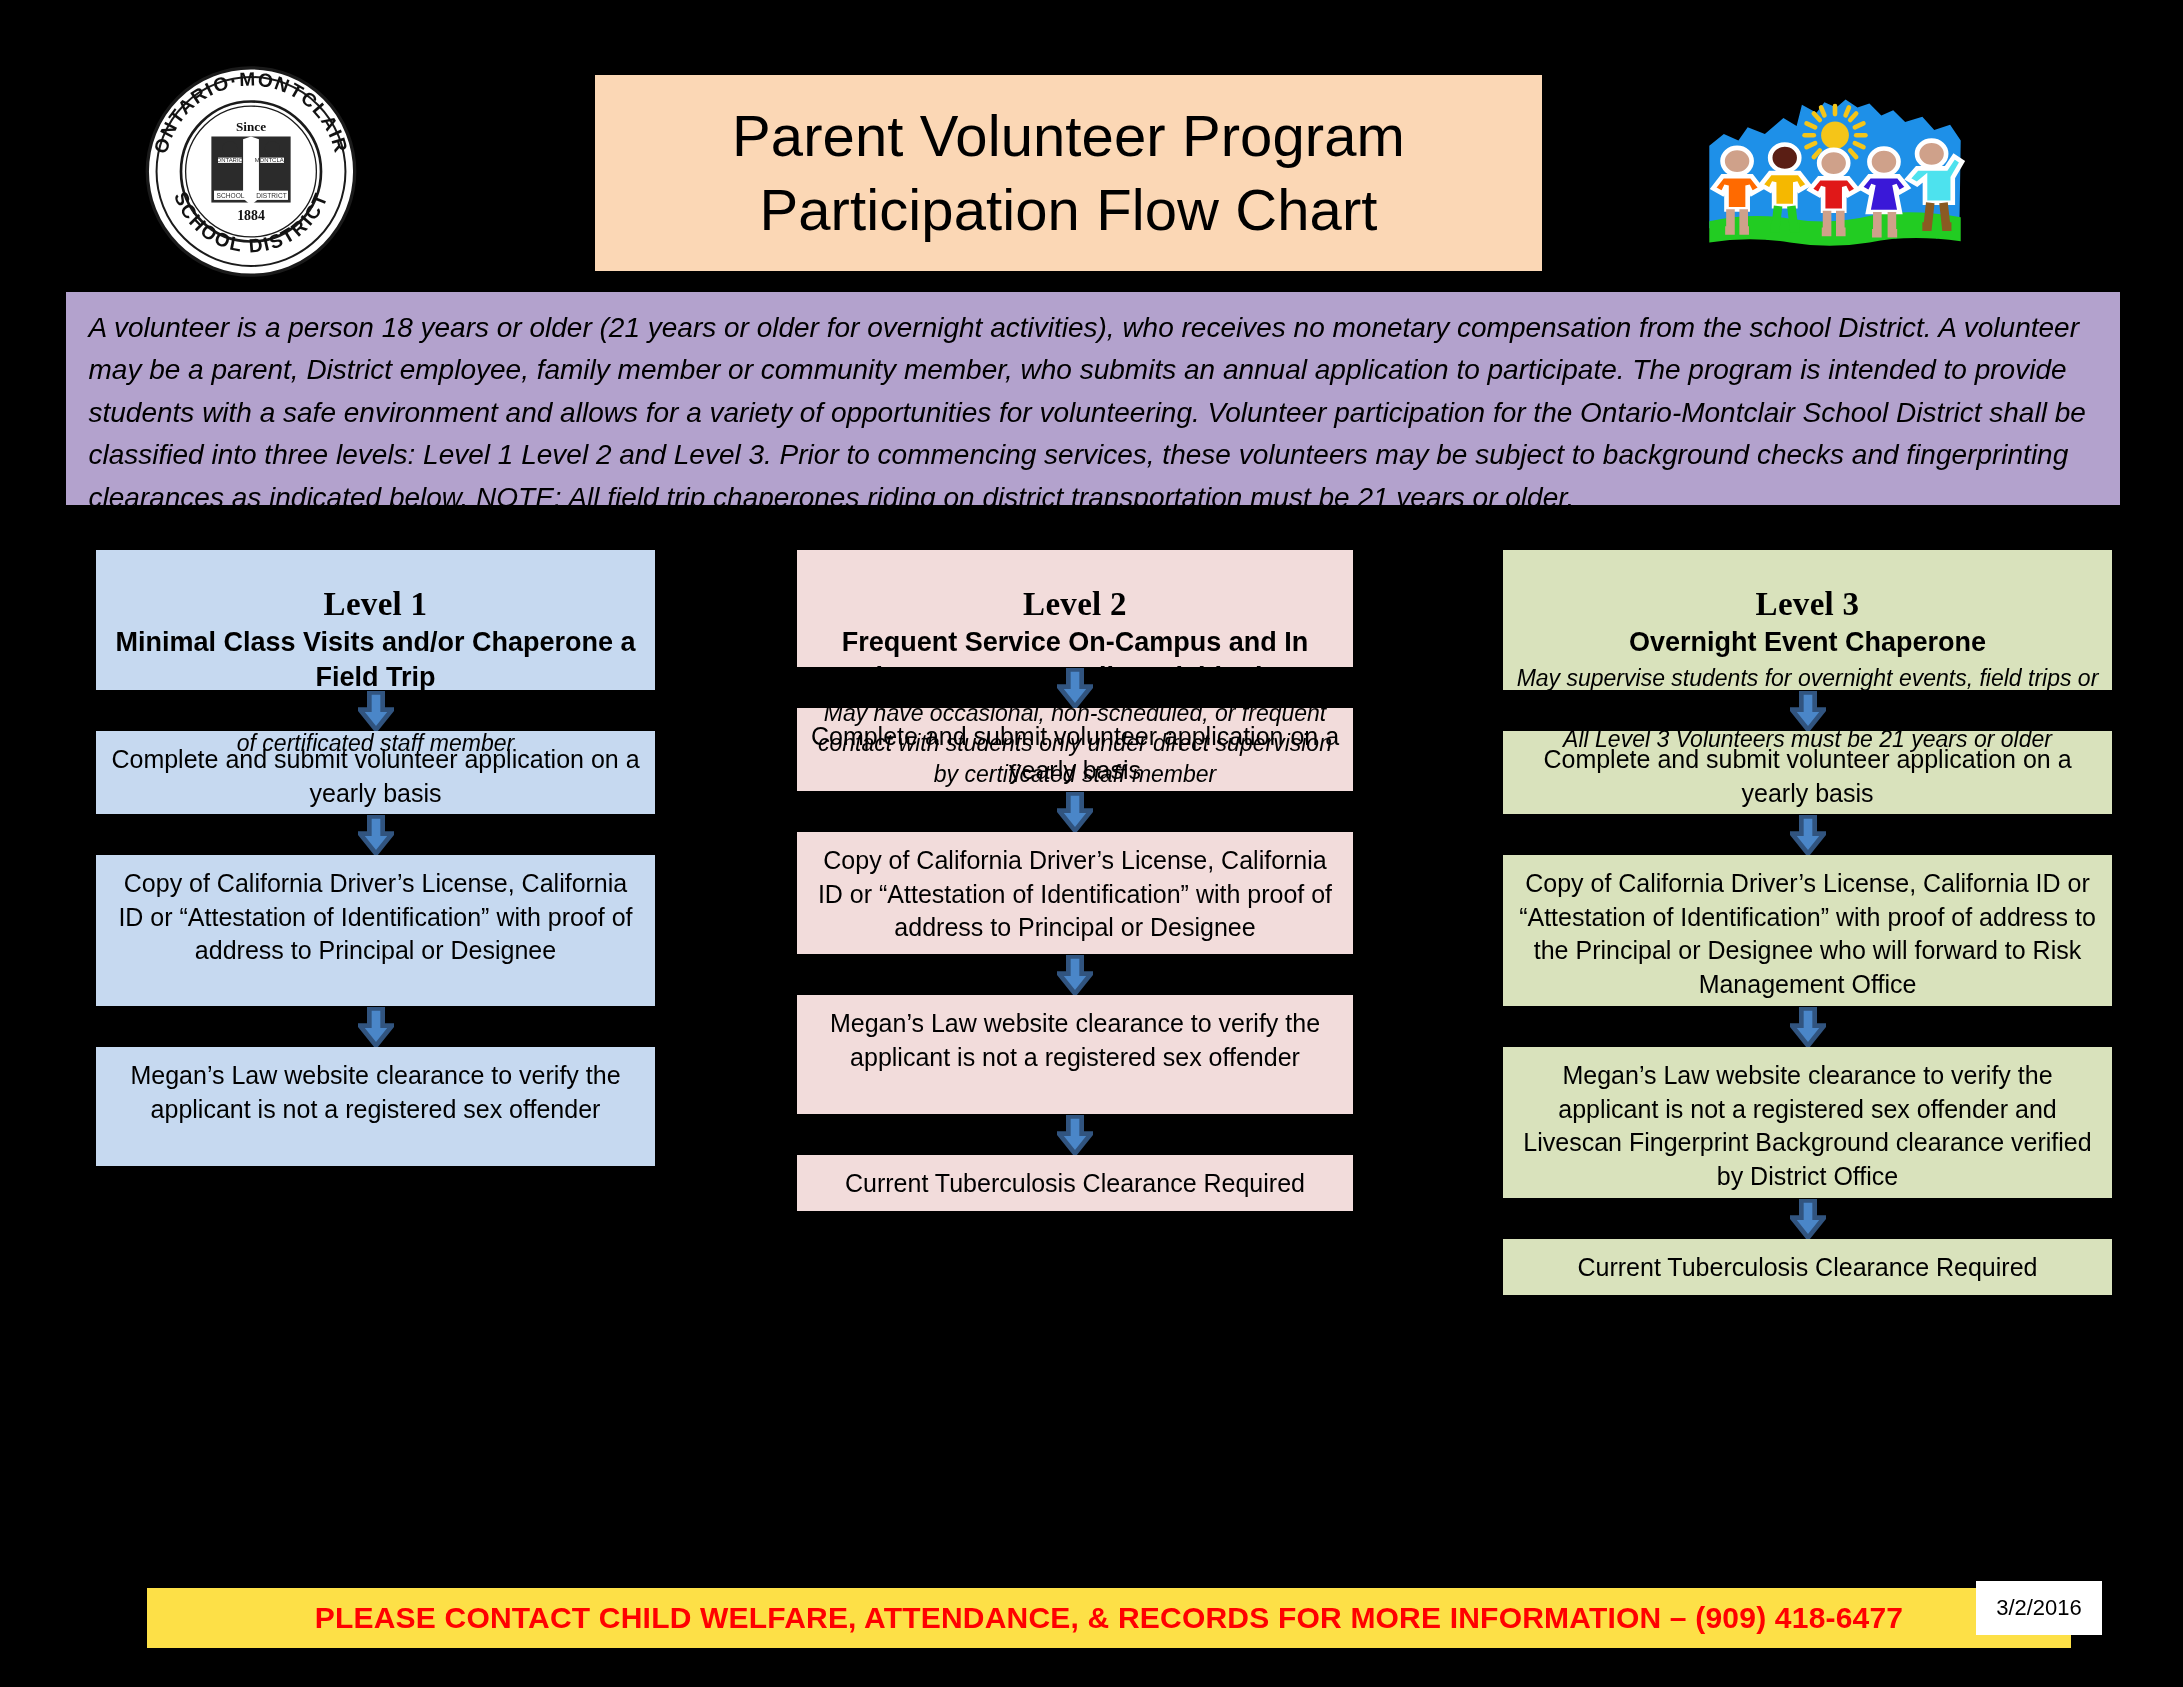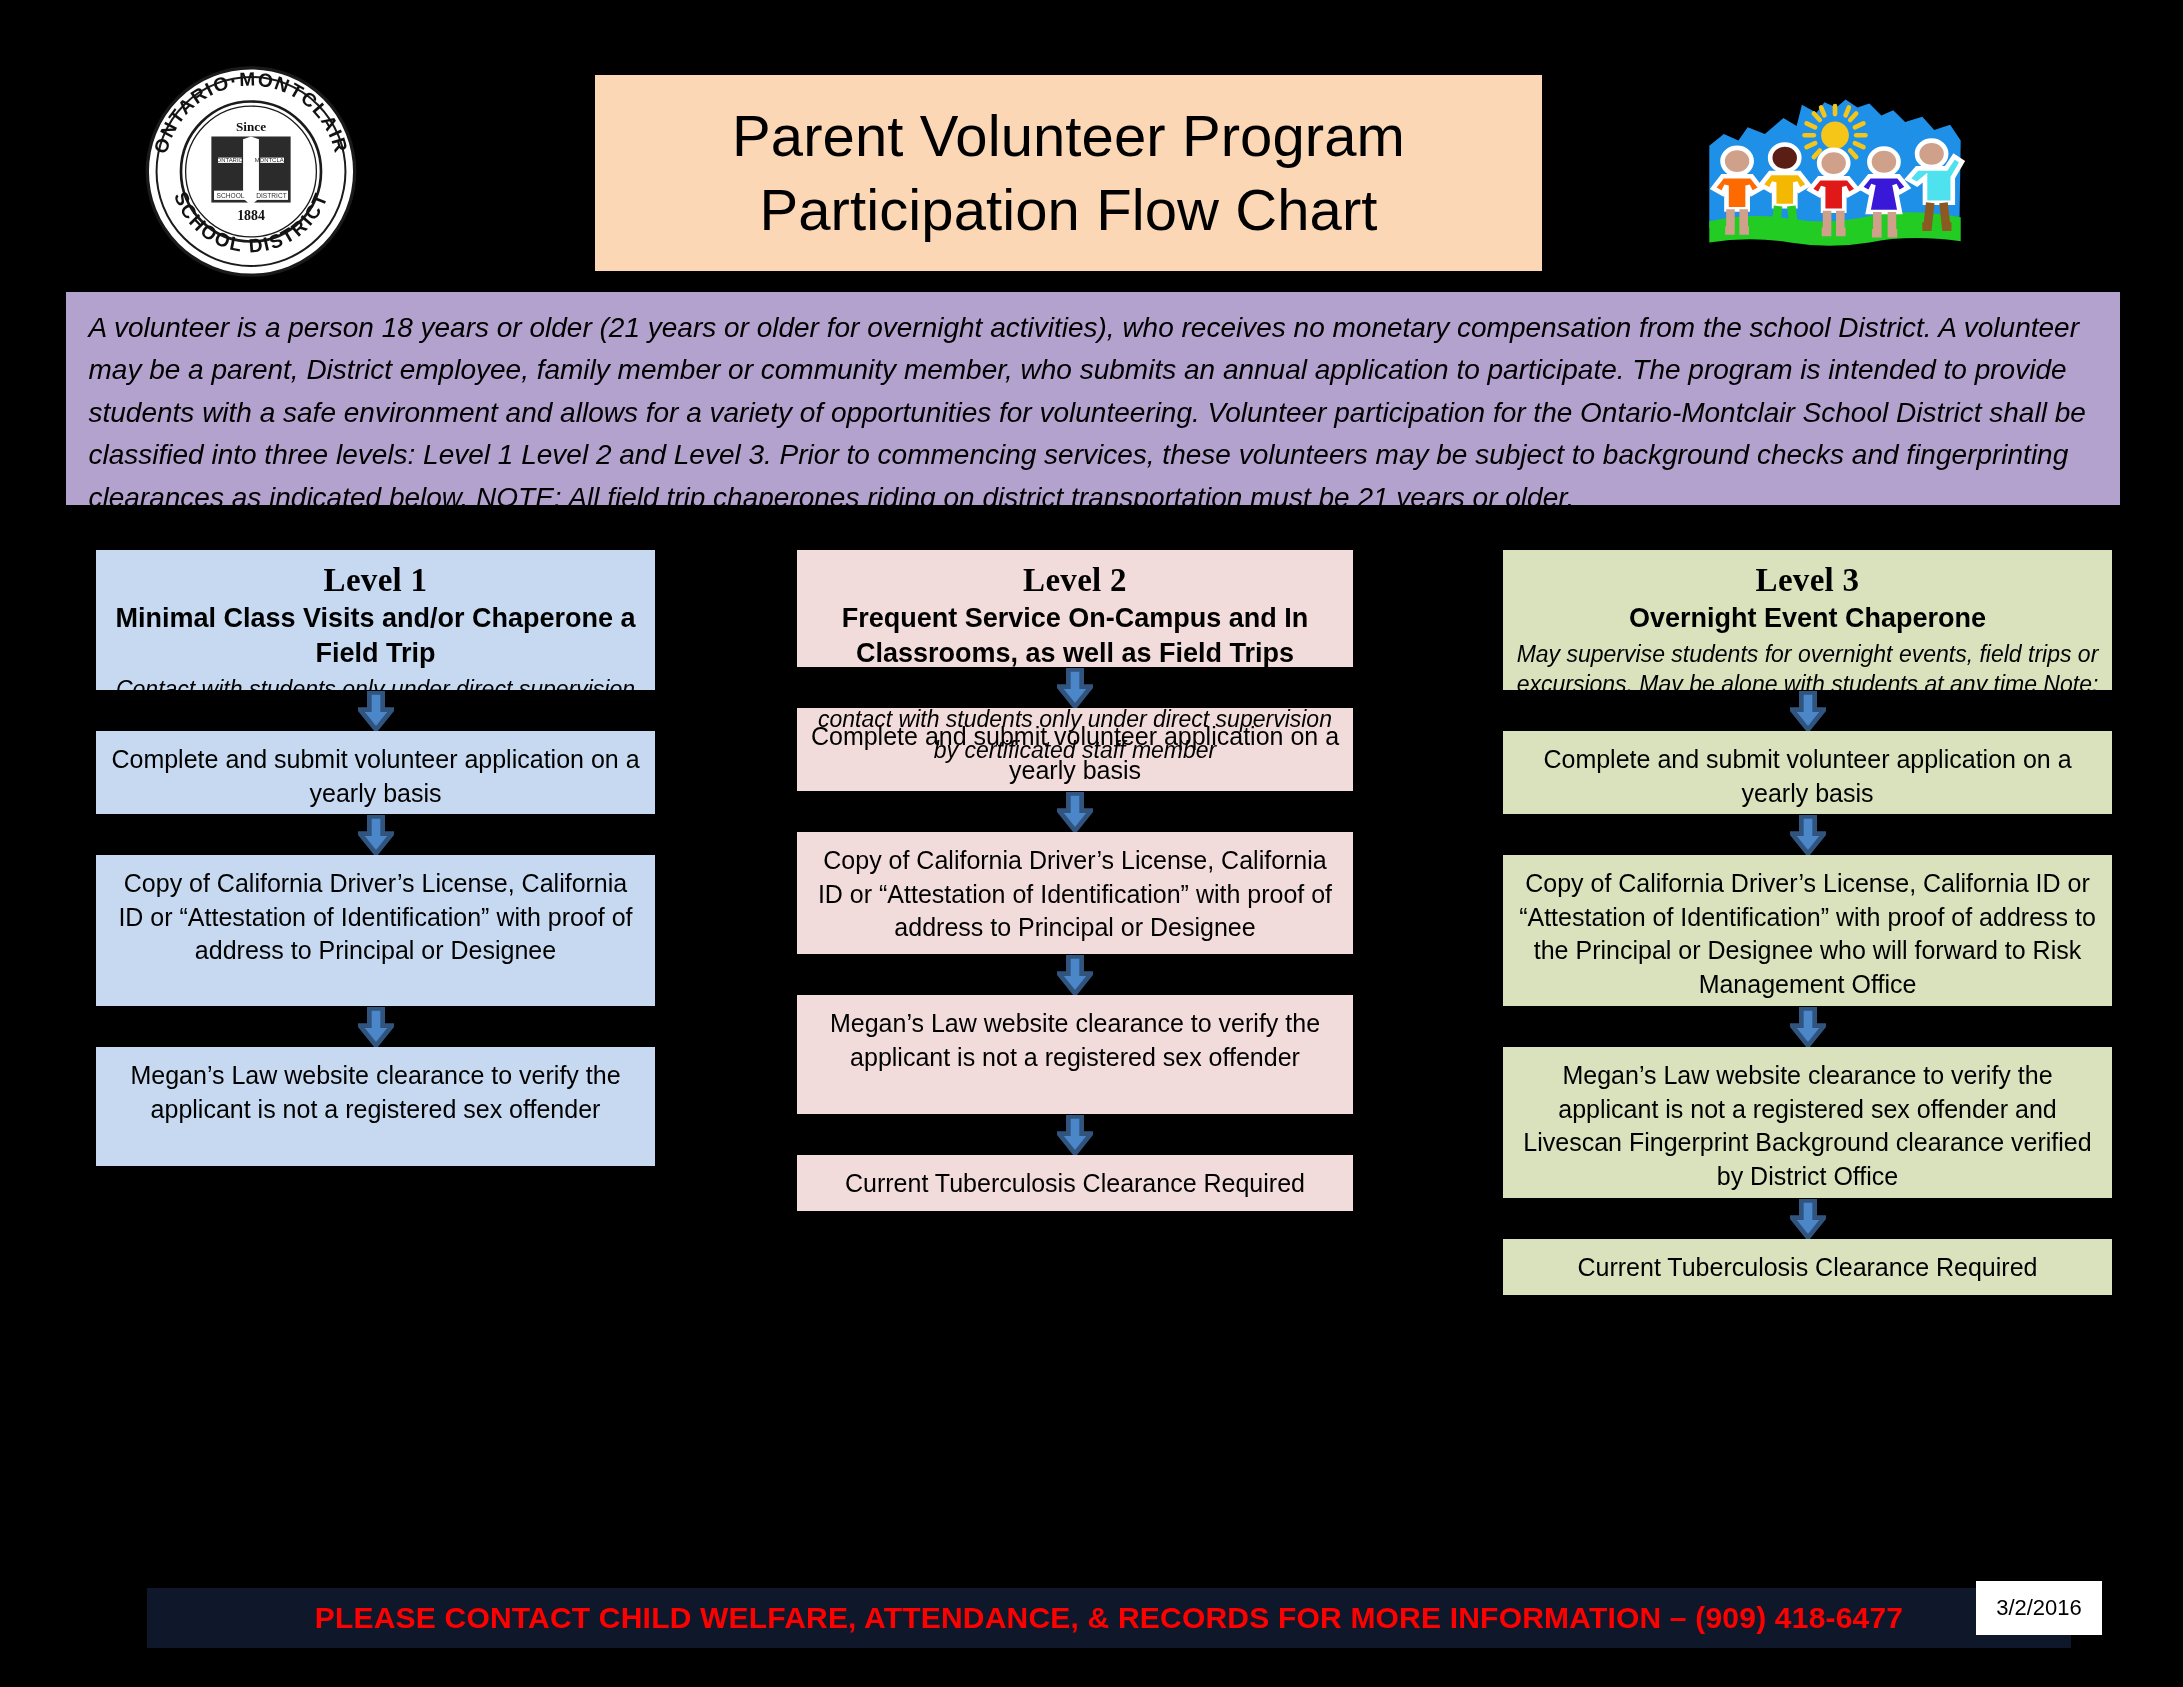--- a/index.html
+++ b/index.html
@@ -22,39 +22,39 @@
   #description-text{font-size:28px;font-style:italic;line-height:1.52;color:#000;text-align:left;}
 
   
   .column{position:absolute;top:550px;}
   #col-0{left:96px;width:559px;}
   #col-1{left:797px;width:556px;}
   #col-2{left:1503px;width:609px;}
 
   .level-header{box-sizing:border-box;padding:10.6px 9.3px 6.6px 9.3px;text-align:center;}
   .level-title{font-size:33px;font-weight:bold;line-height:1.18;margin-bottom:1.3px;
-    font-family:"Liberation Serif",serif;letter-spacing:0.3px;}
+    font-family:"Liberation Serif",serif;letter-spacing:0.3px;margin-top:24px;}
   .level-sub{font-size:27px;font-weight:bold;line-height:1.30;}
   .level-desc{font-size:23px;font-style:italic;line-height:1.33;margin-top:2.6px;}
 
   .step-box{box-sizing:border-box;padding:12px 13.2px;text-align:center;
     display:flex;align-items:flex-start;justify-content:center;}
   .step-text{font-size:25px;line-height:1.34;color:#000;}
 
   .arrow-wrap{display:flex;justify-content:center;align-items:center;}
   .arrow-wrap svg{display:block;}
 
   
   #col-0 .level-header, #col-0 .step-box{background:#c6d9f0;}
   #col-1 .level-header, #col-1 .step-box{background:#f2dcdb;}
   #col-2 .level-header, #col-2 .step-box{background:#d9e2bc;}
 
   
   #footer-banner{position:absolute;left:147px;top:1588px;width:1924px;height:60px;
-    background:#0f172a;display:flex;align-items:center;justify-content:center;}
+    background:#fde047;display:flex;align-items:center;justify-content:center;}
   #footer-text{color:#ff0000;font-size:30px;font-weight:bold;letter-spacing:0.2px;text-align:center;}
   #date-box{position:absolute;left:1976px;top:1581px;width:126px;height:54px;background:#ffffff;
     display:flex;align-items:center;justify-content:center;}
   #date-text{font-size:22px;color:#000;}
 </style>
 </head>
 <body>
 
 <div id="header-logo">
   <svg width="214" height="213" viewBox="0 0 324 322" xmlns="http://www.w3.org/2000/svg">

